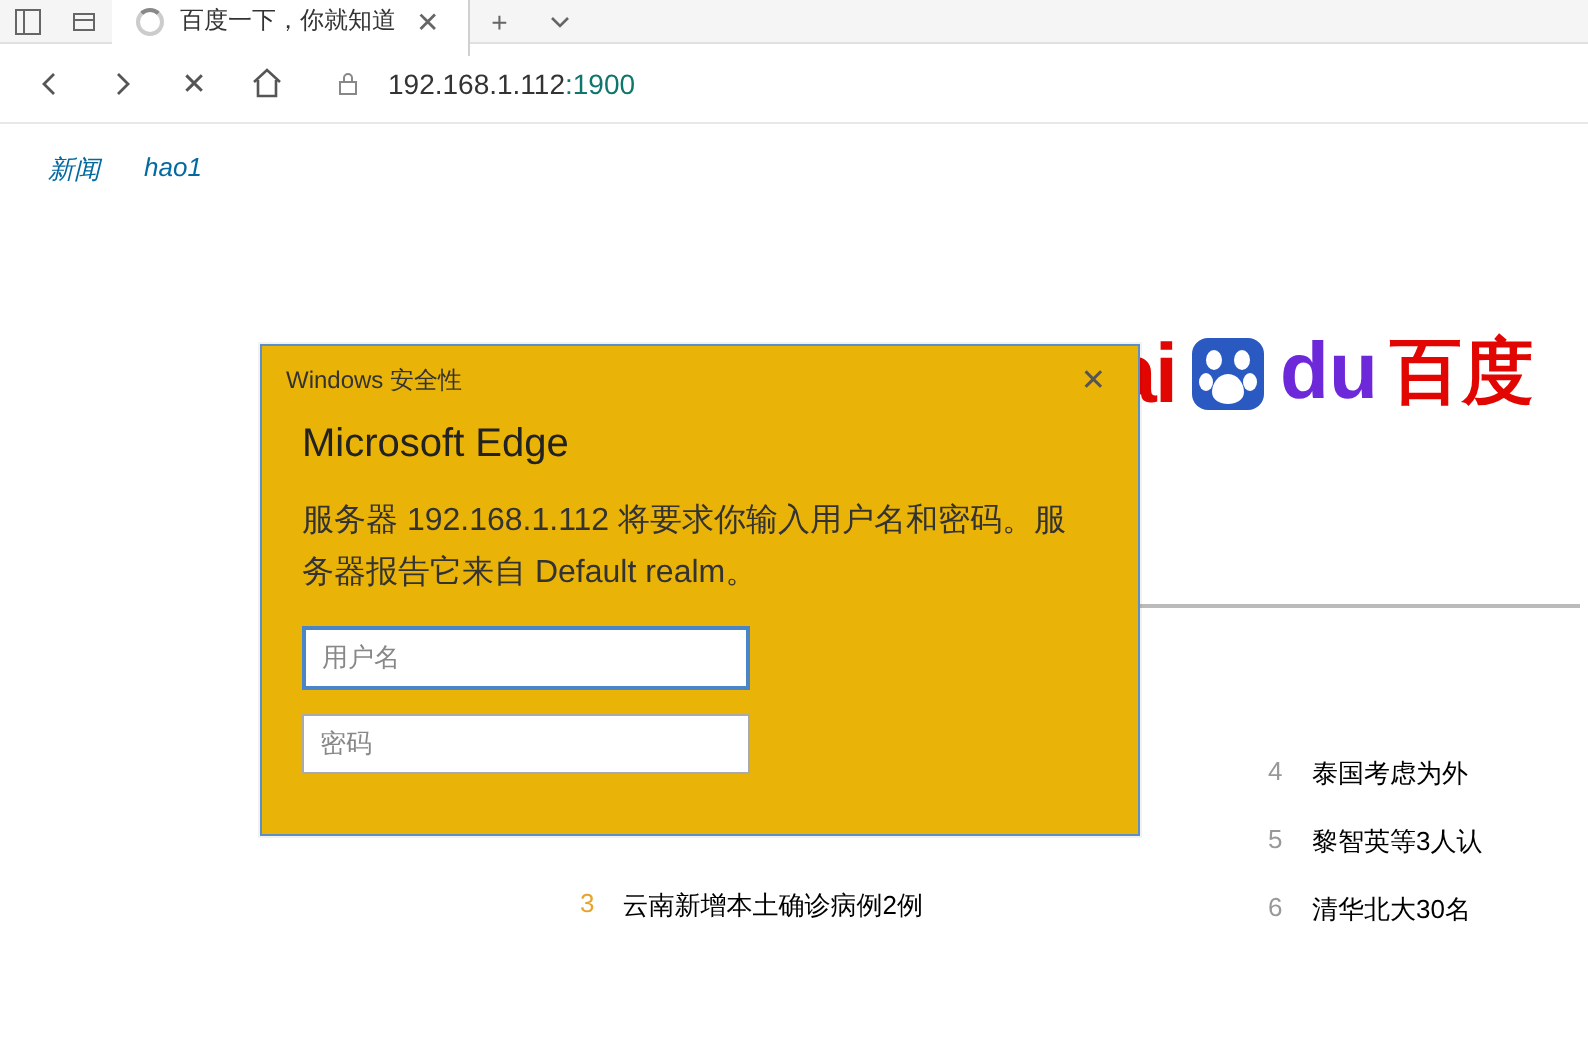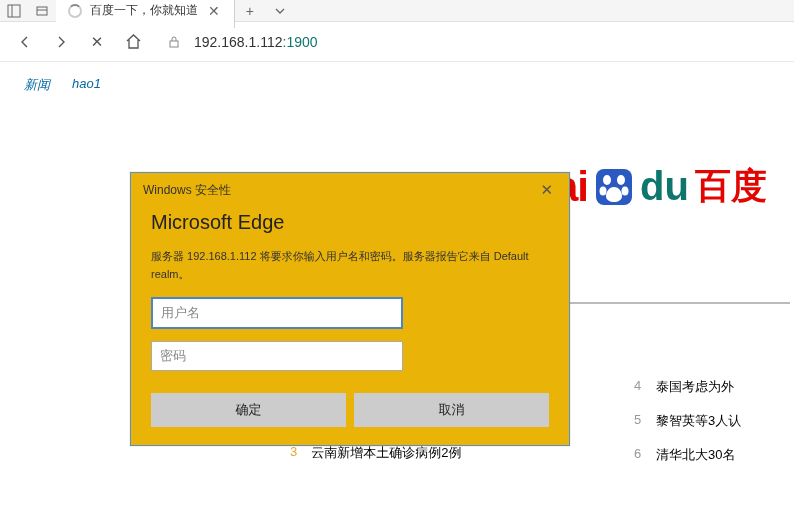--- a/index.html
+++ b/index.html
@@ -22,21 +22,21 @@
 .url { font-size: 14px; color: #333; }
 .url .port { color: #0f766e; }
 
 
 .page { position: relative; height: calc(524px - 74px); background: #fff; }
 .topnav { display: flex; gap: 22px; padding: 14px 24px; font-size: 13px; color: #0369a1; font-style: italic; }
 
 .logo-wrap { position: absolute; left: 555px; top: 100px; display: flex; align-items: center; gap: 2px; }
 .logo-text1 { font-size: 42px; font-weight: 700; color: #e10601; letter-spacing: -1px; }
 .paw { width: 48px; height: 48px; }
-.logo-text2 { font-size: 40px; font-weight: 700; color: #0f766e; }
+.logo-text2 { font-size: 40px; font-weight: 700; color: #6d28d9; }
 .logo-text3 { font-size: 36px; font-weight: 700; color: #e10601; margin-left: 4px; text-align: right; }
 
 .searchline { position: absolute; left: 560px; top: 240px; width: 230px; height: 0; border-bottom: 2px solid #bbb; }
 
 .watermark { position: absolute; left: 275px; top: 145px; color: #999; opacity: 0.55; text-align: center; pointer-events: none; }
 .watermark .wm-top { display: flex; align-items: center; justify-content: center; gap: 6px; font-size: 30px; font-weight: 300; }
 .watermark .bag { width: 50px; height: 46px; border: 3px solid #bbb; border-radius: 8px; position: relative; display: flex; align-items: center; justify-content: center; font-size: 20px; }
 .watermark .bag::before { content: ""; position: absolute; top: -12px; left: 12px; width: 22px; height: 14px; border: 3px solid #bbb; border-bottom: none; border-radius: 10px 10px 0 0; }
 .watermark .wm-url { font-size: 22px; letter-spacing: 1px; margin-top: 2px; }
 
@@ -45,22 +45,22 @@
 .newslist .row .num { color: #999; width: 12px; }
 .bottomnews { position: absolute; left: 290px; top: 382px; font-size: 13px; display: flex; gap: 14px; }
 .bottomnews .num { color: #e8a52e; }
 
 
 .dialog { position: absolute; left: 130px; top: 110px; width: 440px; background: #eab308; border: 1px solid #5a8fc8; box-shadow: 0 0 0 1px rgba(0,0,0,0.05); }
 .dlg-titlebar { display: flex; justify-content: space-between; align-items: center; padding: 8px 12px; font-size: 12px; color: #333; }
 .dlg-close { font-size: 15px; color: #555; padding: 0 4px; }
 .dlg-body { padding: 4px 20px 18px; }
 .dlg-h { font-size: 20px; font-weight: 400; color: #222; margin-bottom: 14px; }
-.dlg-p { font-size: 11px; color: #333; line-height: 1.6; margin-bottom: 14px; }
-.dlg-input { width: 252px; height: 30px; border: 1px solid #aaa; background: #fff; padding: 0 8px; font-size: 13px; color: #888; display: flex; align-items: center; margin-bottom: 12px; }
+.dlg-p { font-size: 16px; color: #333; line-height: 1.6; margin-bottom: 14px; }
+.dlg-input { width: 224px; height: 30px; border: 1px solid #aaa; background: #fff; padding: 0 8px; font-size: 13px; color: #888; display: flex; align-items: center; margin-bottom: 12px; }
 .dlg-input.focused { border: 2px solid #4a86c7; height: 32px; }
 .dlg-buttons { display: flex; gap: 8px; margin-top: 22px; }
 .dlg-btn { flex: 1; height: 34px; background: #ccc; border: none; font-size: 13px; color: #222; display: flex; align-items: center; justify-content: center; }
 </style>
 </head>
 <body>
 
 <div class="titlebar">
   <div class="sysbtn">
     <svg width="14" height="14" viewBox="0 0 14 14">
@@ -176,19 +176,15 @@
     </div>
     <div class="dlg-body">
       <div class="dlg-h">Microsoft Edge</div>
       <div class="dlg-p">服务器 192.168.1.112 将要求你输入用户名和密码。服务器报告它来自 Default realm。</div>
       <div class="dlg-input focused">
         <span>用户名</span>
       </div>
       <div class="dlg-input">
         <span>密码</span>
       </div>
-      <div class="dlg-buttons">
-        <div class="dlg-btn">确定</div>
-        <div class="dlg-btn">取消</div>
-      </div>
     </div>
   </div>
 </div>
 
 </body></html>

